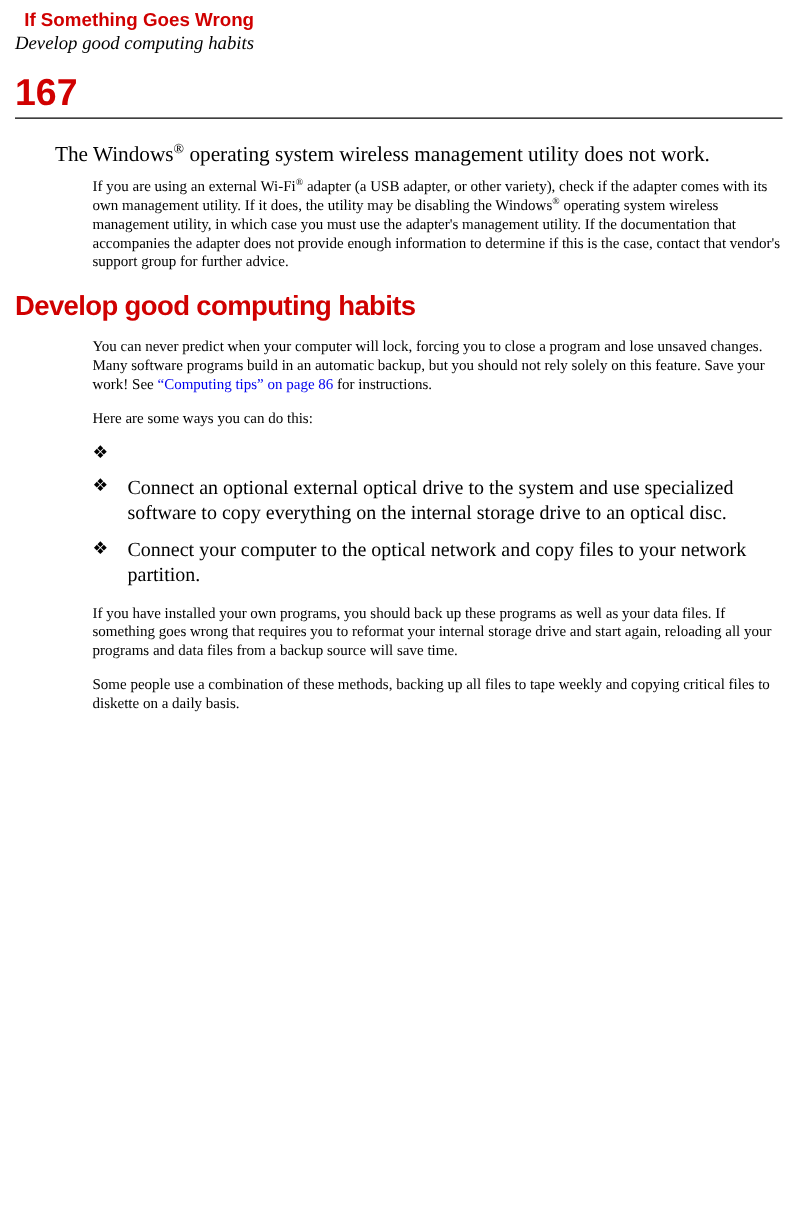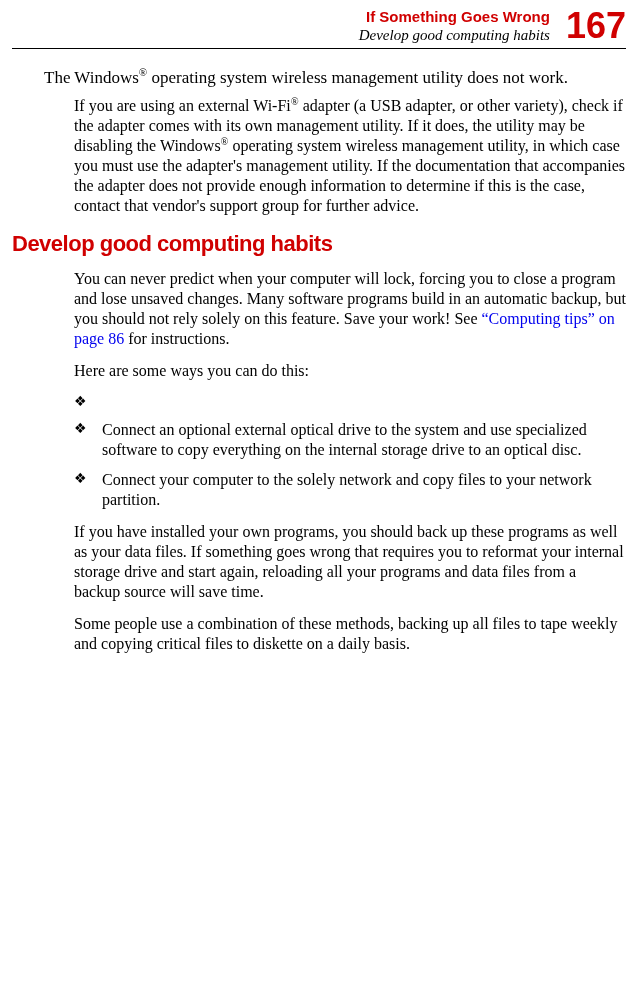--- a/index.html
+++ b/index.html
@@ -11,22 +11,23 @@
     color: #000;
     width: 638px;
     background: #fff;
   }
   .page {
     padding: 8px 12px 20px 12px;
   }
   .header {
     display: flex;
     justify-content: flex-end;
-    align-items: flex-end;
+    align-items: flex-start;
     margin-bottom: 4px;
+    flex-direction: column;
   }
   .header-text {
     text-align: right;
     margin-right: 16px;
   }
   .header-title {
     color: #d00000;
     font-family: Arial, Helvetica, sans-serif;
     font-weight: bold;
     font-size: 15px;
@@ -34,37 +35,38 @@
   }
   .header-subtitle {
     font-style: italic;
     font-size: 15px;
     line-height: 1.2;
   }
   .page-number {
     color: #d00000;
     font-family: Arial, Helvetica, sans-serif;
     font-weight: bold;
-    font-size: 36px;
+    font-size: 30px;
     line-height: 1;
+    margin-top: 16px;
   }
   .rule {
     border: none;
     border-top: 1px solid #000;
     margin: 4px 0 18px 0;
   }
   .bold-para {
     font-weight: normal;
     margin: 0 0 8px 32px;
     font-size: 17px;
     line-height: 1.25;
   }
   .body-para {
     margin: 0 0 12px 62px;
-    font-size: 16px;
+    font-size: 12px;
     line-height: 1.25;
   }
   .section-heading {
     color: #d00000;
     font-family: Arial, Helvetica, sans-serif;
     font-weight: bold;
     font-size: 22px;
     margin: 14px 0 10px 0;
     letter-spacing: -0.5px;
   }
@@ -128,21 +130,21 @@
   <ul class="bullet-list">
     <li>
       <span class="bullet-glyph">❖</span>
     </li>
     <li>
       <span class="bullet-glyph">❖</span>
       <span>Connect an optional external optical drive to the system and use specialized software to copy everything on the internal storage drive to an optical disc.</span>
     </li>
     <li>
       <span class="bullet-glyph">❖</span>
-      <span>Connect your computer to the solely network and copy files to your network partition.</span>
+      <span>Connect your computer to the optical network and copy files to your network partition.</span>
     </li>
   </ul>
 
   <p class="body-para">If you have installed your own programs, you should back up these programs as well as your data files. If something goes wrong that requires you to reformat your internal storage drive and start again, reloading all your programs and data files from a backup source will save time.</p>
 
   <p class="body-para">Some people use a combination of these methods, backing up all files to tape weekly and copying critical files to diskette on a daily basis.</p>
 
 </div>
 
 </body></html>

